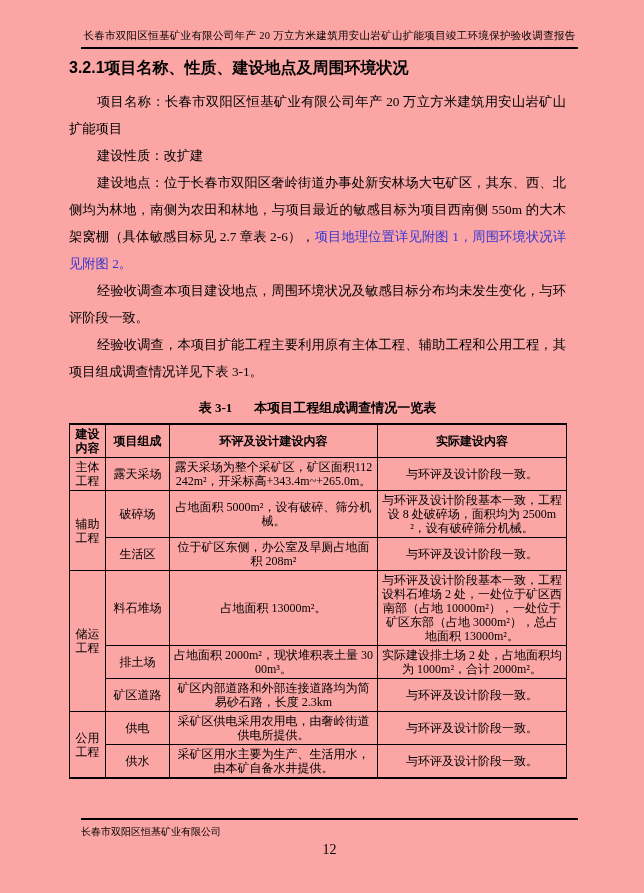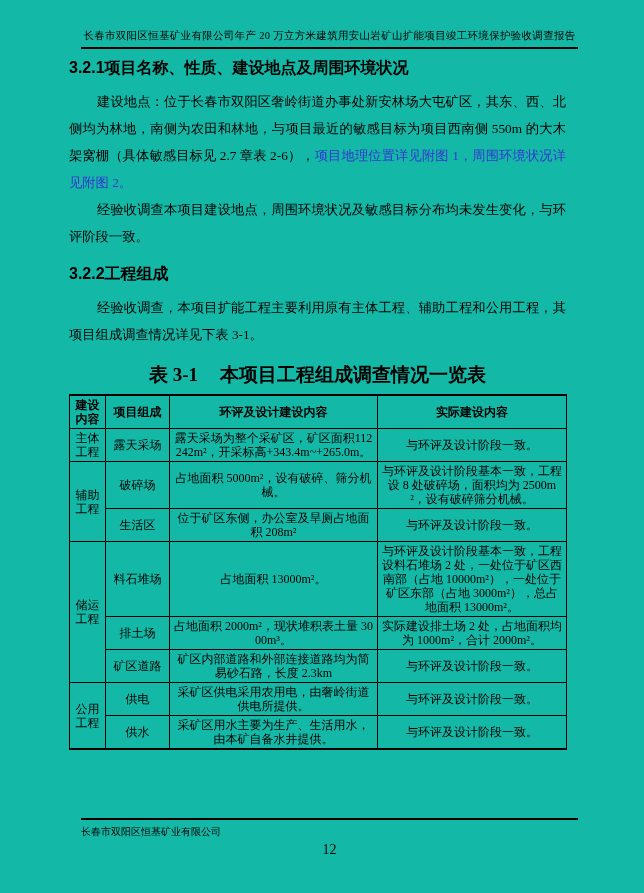--- a/index.html
+++ b/index.html
@@ -5,21 +5,21 @@
   * { box-sizing: border-box; }
   html, body { margin: 0; padding: 0; }
   body {
     width: 644px; height: 893px;
     background: #ffffff;
     color: #000000;
     font-family: "Liberation Serif", "DejaVu Serif", serif;
     position: relative;
     overflow: hidden;
   }
-  .page { position: absolute; inset: 0; background: #14b8a6; }
+  .page { position: absolute; inset: 0; background: #fca5a5; }
 
   
   .page-header {
     position: absolute; top: 29px; left: 81px; width: 497px;
     text-align: center;
     font-size: 10.5px; letter-spacing: 0.3px;
     padding-bottom: 4px;
     border-bottom: 2px solid #000;
     white-space: nowrap;
   }
@@ -44,21 +44,21 @@
     margin: 0;
   }
   .doclink { color: #3636d2; cursor: pointer; }
 
   
   .table-caption {
     margin-top: 14px;
     margin-bottom: 6px;
     text-align: center;
     font-weight: bold;
-    font-size: 19px;
+    font-size: 13px;
   }
   .table-caption .cap-title { margin-left: 22px; }
 
   
   table.comp-table {
     border-collapse: collapse;
     table-layout: fixed;
     width: 497px;
     font-size: 12px;
     line-height: 14px;
@@ -89,27 +89,28 @@
 <body>
 
 <div class="page">
 
   <div class="page-header">长春市双阳区恒基矿业有限公司年产 20 万立方米建筑用安山岩矿山扩能项目竣工环境保护验收调查报告</div>
 
   <div class="main">
 
     <div class="sec-heading">3.2.1项目名称、性质、建设地点及周围环境状况</div>
 
+    <p class="body-para">项目名称：长春市双阳区恒基矿业有限公司年产 20 万立方米建筑用安山岩矿山扩能项目</p>
 
+    <p class="body-para">建设性质：改扩建</p>
 
     <p class="body-para"><span>建设地点：位于长春市双阳区奢岭街道办事处新安林场大屯矿区，其东、西、北侧均为林地，南侧为农田和林地，与项目最近的敏感目标为项目西南侧 550m 的大木架窝棚（具体敏感目标见 2.7 章表 2-6），</span><span class="doclink">项目地理位置详见附图 1，周围环境状况详见附图 2。</span></p>
 
     <p class="body-para">经验收调查本项目建设地点，周围环境状况及敏感目标分布均未发生变化，与环评阶段一致。</p>
 
-    <div class="sec-heading second">3.2.2工程组成</div>
 
     <p class="body-para">经验收调查，本项目扩能工程主要利用原有主体工程、辅助工程和公用工程，其项目组成调查情况详见下表 3-1。</p>
 
     <div class="table-caption">
       <span>表 3-1</span><span class="cap-title">本项目工程组成调查情况一览表</span>
     </div>
 
     <table class="comp-table">
       <colgroup>
         <col style="width:36px">

